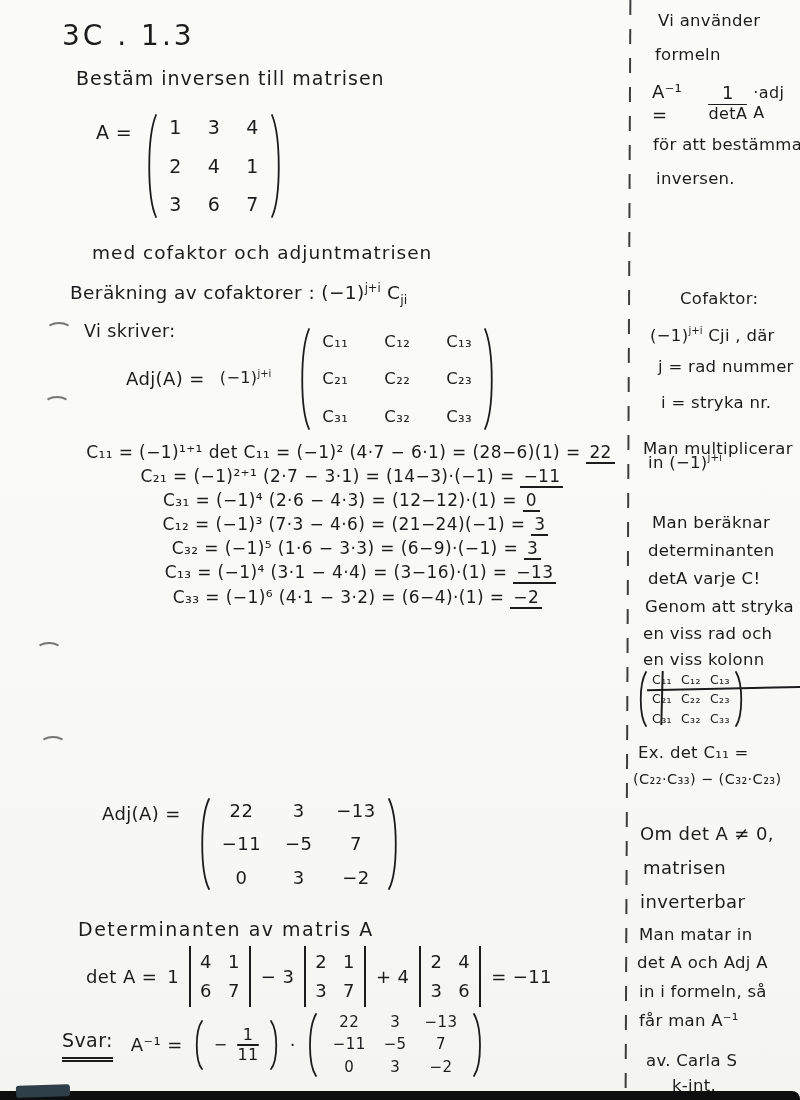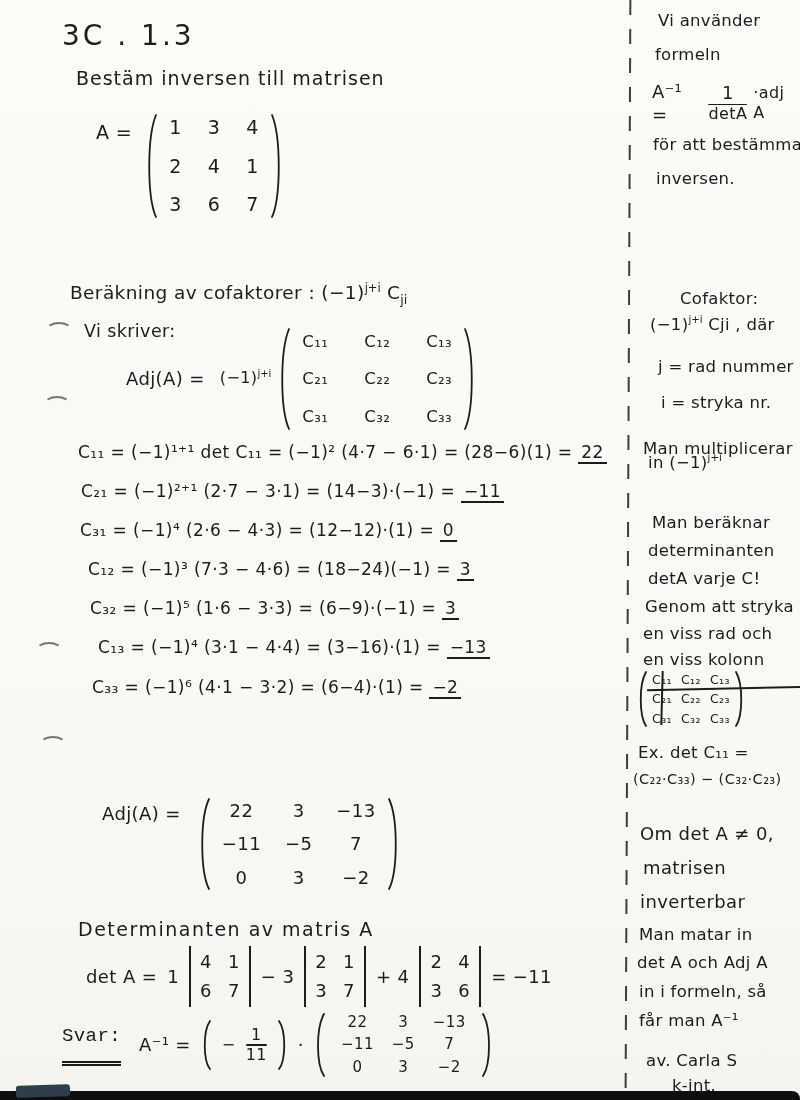--- a/index.html
+++ b/index.html
@@ -27,27 +27,27 @@
   .grid-m   { grid-template-columns:repeat(3,auto); column-gap:9px; row-gap:2px; font-size:12.5px; padding:0 3px; line-height:1.4; }
   
   .det2 { display:grid; grid-template-columns:auto auto; column-gap:16px; row-gap:6px;
           border-left:2px solid var(--ink); border-right:2px solid var(--ink);
           padding:4px 9px; font-size:18px; text-align:center; }
   .detline { display:flex; align-items:center; gap:10px; font-size:18px; }
   
   .frac { display:inline-flex; flex-direction:column; align-items:center; line-height:1.15; }
   .frac-bar { height:1.8px; background:var(--ink); width:100%; border-radius:2px; }
   
-  .colines { display:flex; flex-direction:column; gap:17px; font-size:17px; width:545px; }
+  .colines { display:flex; flex-direction:column; gap:2px; font-size:17px; width:545px;text-align:center; }
   .coline:nth-child(2){margin-left:3px}.coline:nth-child(3){margin-left:2px}
   .coline:nth-child(4){margin-left:10px}.coline:nth-child(5){margin-left:12px}
   .coline:nth-child(6){margin-left:20px}.coline:nth-child(7){margin-left:14px}
   .coline:nth-child(8){margin-left:16px}.coline:nth-child(9){margin-left:6px}
   .res { border-bottom:2px solid var(--ink); padding:0 3px; }
-  .dbl { border-bottom:5px double var(--ink); padding-bottom:12px;font-family:Liberation Mono, monospace; }
+  .dbl { border-bottom:5px double var(--ink); padding-bottom:4px; }
   
   .divider { width:2px; background:repeating-linear-gradient(to bottom, var(--ink) 0 15px, transparent 15px 29px);
              opacity:.85; transform:rotate(.25deg); }
   .mnote { font-size:16.5px; letter-spacing:0.3px; line-height:1.3; }
   .mmx { position:relative; }
   .strike-h { position:absolute; left:10px; right:6px; top:11px; height:1.6px; background:var(--ink); transform:rotate(-1.2deg); }
   .strike-v { position:absolute; left:24px; top:1px; bottom:3px; width:1.6px; background:var(--ink); transform:rotate(1.5deg); }
   
   .arc { width:26px; height:16px; border:2px solid #4a4a4a; border-color:#4a4a4a transparent transparent transparent;
          border-radius:50%; opacity:.75; }
@@ -78,30 +78,31 @@
         <span>1</span>
       <span>3</span>
         <span>6</span>
         <span>7</span>
     </div>
     <svg class="pn" width="13" height="108">
         <path d="M2 3 C 11 25, 11 85, 2 105"></path>
       </svg>
   </div>
 
+  <div class="abs hw" style="left:92px;top:241px;font-size:18.5px;letter-spacing:1px">med cofaktor och adjuntmatrisen</div>
 
   <div class="abs hw" style="left:70px;top:281px;font-size:18.5px">
     <span>Beräkning av cofaktorer : (−1)</span><span class="sup">j+i</span><span> C</span><span class="sub">ji</span>
   </div>
 
   <div class="abs hw" style="left:84px;top:320px;font-size:17.5px">Vi skriver:</div>
 
   <div class="abs mx" style="left:126px;top:326px">
     <span class="hw fs18" style="margin-right:12px">Adj(A) =</span>
-    <span class="hw fs17" style="margin-right:4px"><span>(−1)</span><span class="sup">j+i</span></span>
+    <span class="hw fs17" style="margin-right:24px"><span>(−1)</span><span class="sup">j+i</span></span>
     <svg class="pn" width="13" height="106">
         <path d="M11 3 C 2 25, 2 83, 11 103"></path>
       </svg>
     <div class="mx-grid grid-c hw">
       <span>C₁₁</span>
         <span>C₁₂</span>
         <span>C₁₃</span>
       <span>C₂₁</span>
         <span>C₂₂</span>
         <span>C₂₃</span>
@@ -111,21 +112,21 @@
     </div>
     <svg class="pn" width="13" height="106">
         <path d="M2 3 C 11 25, 11 83, 2 103"></path>
       </svg>
   </div>
 
   <div class="abs colines hw" style="left:78px;top:441px">
     <div class="coline"><span>C₁₁ = (−1)¹⁺¹ det C₁₁ = (−1)² (4·7 − 6·1) = (28−6)(1) =</span> <span class="res">22</span></div>
     <div class="coline"><span>C₂₁ = (−1)²⁺¹ (2·7 − 3·1) = (14−3)·(−1) =</span> <span class="res">−11</span></div>
     <div class="coline"><span>C₃₁ = (−1)⁴ (2·6 − 4·3) = (12−12)·(1) =</span> <span class="res">0</span></div>
-    <div class="coline"><span>C₁₂ = (−1)³ (7·3 − 4·6) = (18−24)(−1) =</span> <span class="res">3</span></div>
+    <div class="coline"><span>C₁₂ = (−1)³ (7·3 − 4·6) = (21−24)(−1) =</span> <span class="res">3</span></div>
     <div class="coline"><span>C₃₂ = (−1)⁵ (1·6 − 3·3) = (6−9)·(−1) =</span> <span class="res">3</span></div>
     <div class="coline"><span>C₁₃ = (−1)⁴ (3·1 − 4·4) = (3−16)·(1) =</span> <span class="res">−13</span></div>
     <div class="coline"><span>C₃₃ = (−1)⁶ (4·1 − 3·2) = (6−4)·(1) =</span> <span class="res">−2</span></div>
   </div>
 
   <div class="abs mx" style="left:102px;top:796px">
     <span class="hw fs18" style="margin-right:14px;align-self:flex-start;margin-top:6px">Adj(A) =</span>
     <svg class="pn" width="13" height="96">
         <path d="M11 3 C 2 22, 2 75, 11 93"></path>
       </svg>
@@ -218,21 +219,21 @@
       <span class="fs18">1</span>
       <div class="frac-bar"></div>
       <span class="fs16">detA</span>
     </div>
     <span class="hw fs17">·adj A</span>
   </div>
   <div class="abs hw mnote" style="left:653px;top:134px;white-space:nowrap">för att bestämma</div>
   <div class="abs hw mnote" style="left:656px;top:168px">inversen.</div>
 
   <div class="abs hw mnote" style="left:680px;top:288px">Cofaktor:</div>
-  <div class="abs hw mnote" style="left:650px;top:313px"><span>(−1)</span><span class="sup">j+i</span><span> Cji , där</span></div>
+  <div class="abs hw mnote" style="left:650px;top:324px"><span>(−1)</span><span class="sup">j+i</span><span> Cji , där</span></div>
   <div class="abs hw mnote" style="left:658px;top:356px">j = rad nummer</div>
   <div class="abs hw mnote" style="left:661px;top:392px">i = stryka nr.</div>
 
   <div class="abs hw mnote" style="left:643px;top:438px">Man multiplicerar</div>
   <div class="abs hw mnote" style="left:648px;top:451px"><span>in (−1)</span><span class="sup">j+i</span></div>
 
   <div class="abs hw mnote" style="left:652px;top:512px">Man beräknar</div>
   <div class="abs hw mnote" style="left:648px;top:540px">determinanten</div>
   <div class="abs hw mnote" style="left:648px;top:568px">detA varje C!</div>
   <div class="abs hw mnote" style="left:645px;top:596px">Genom att stryka</div>

